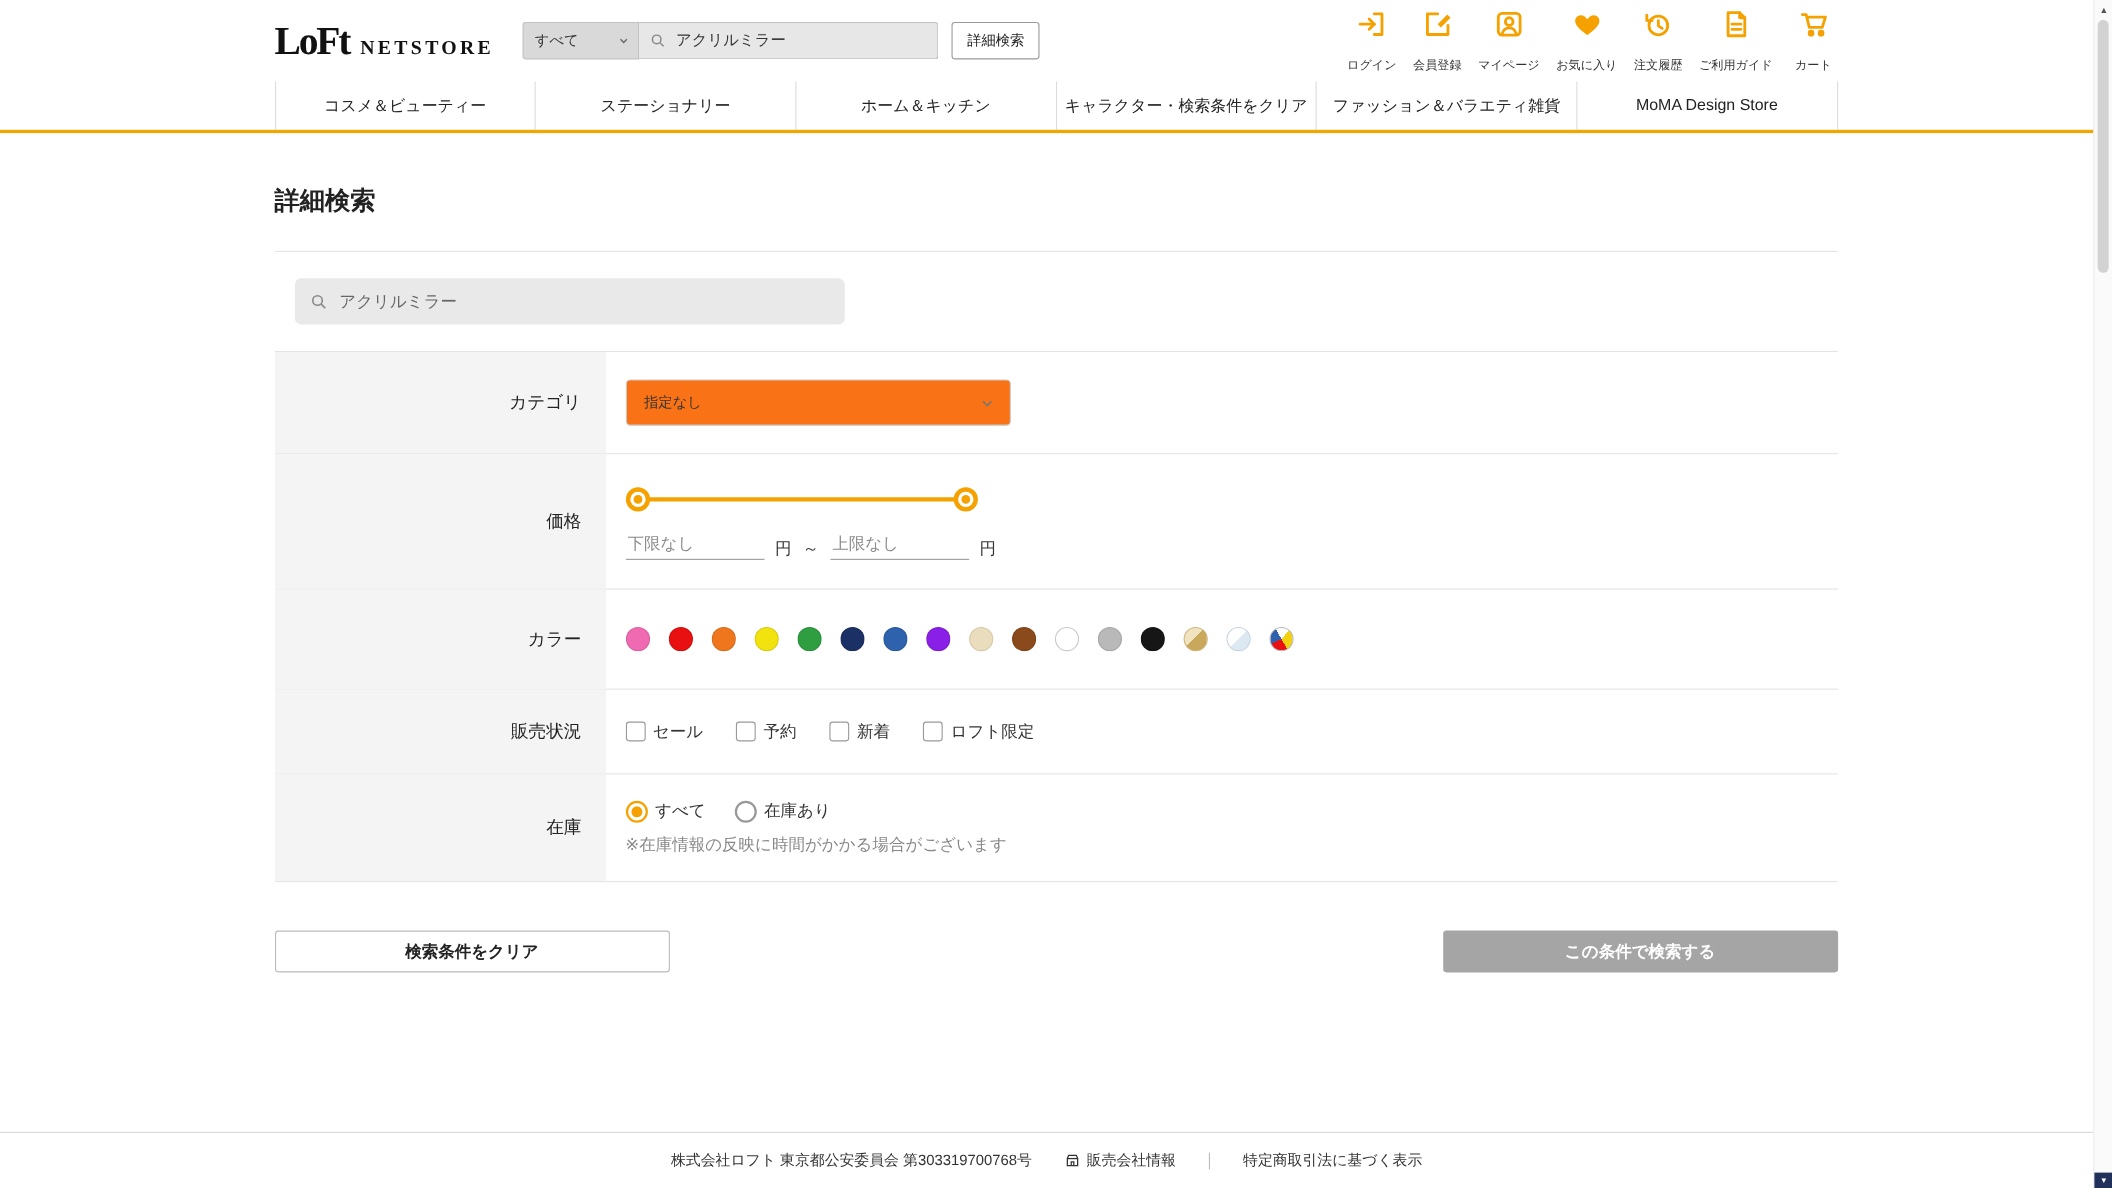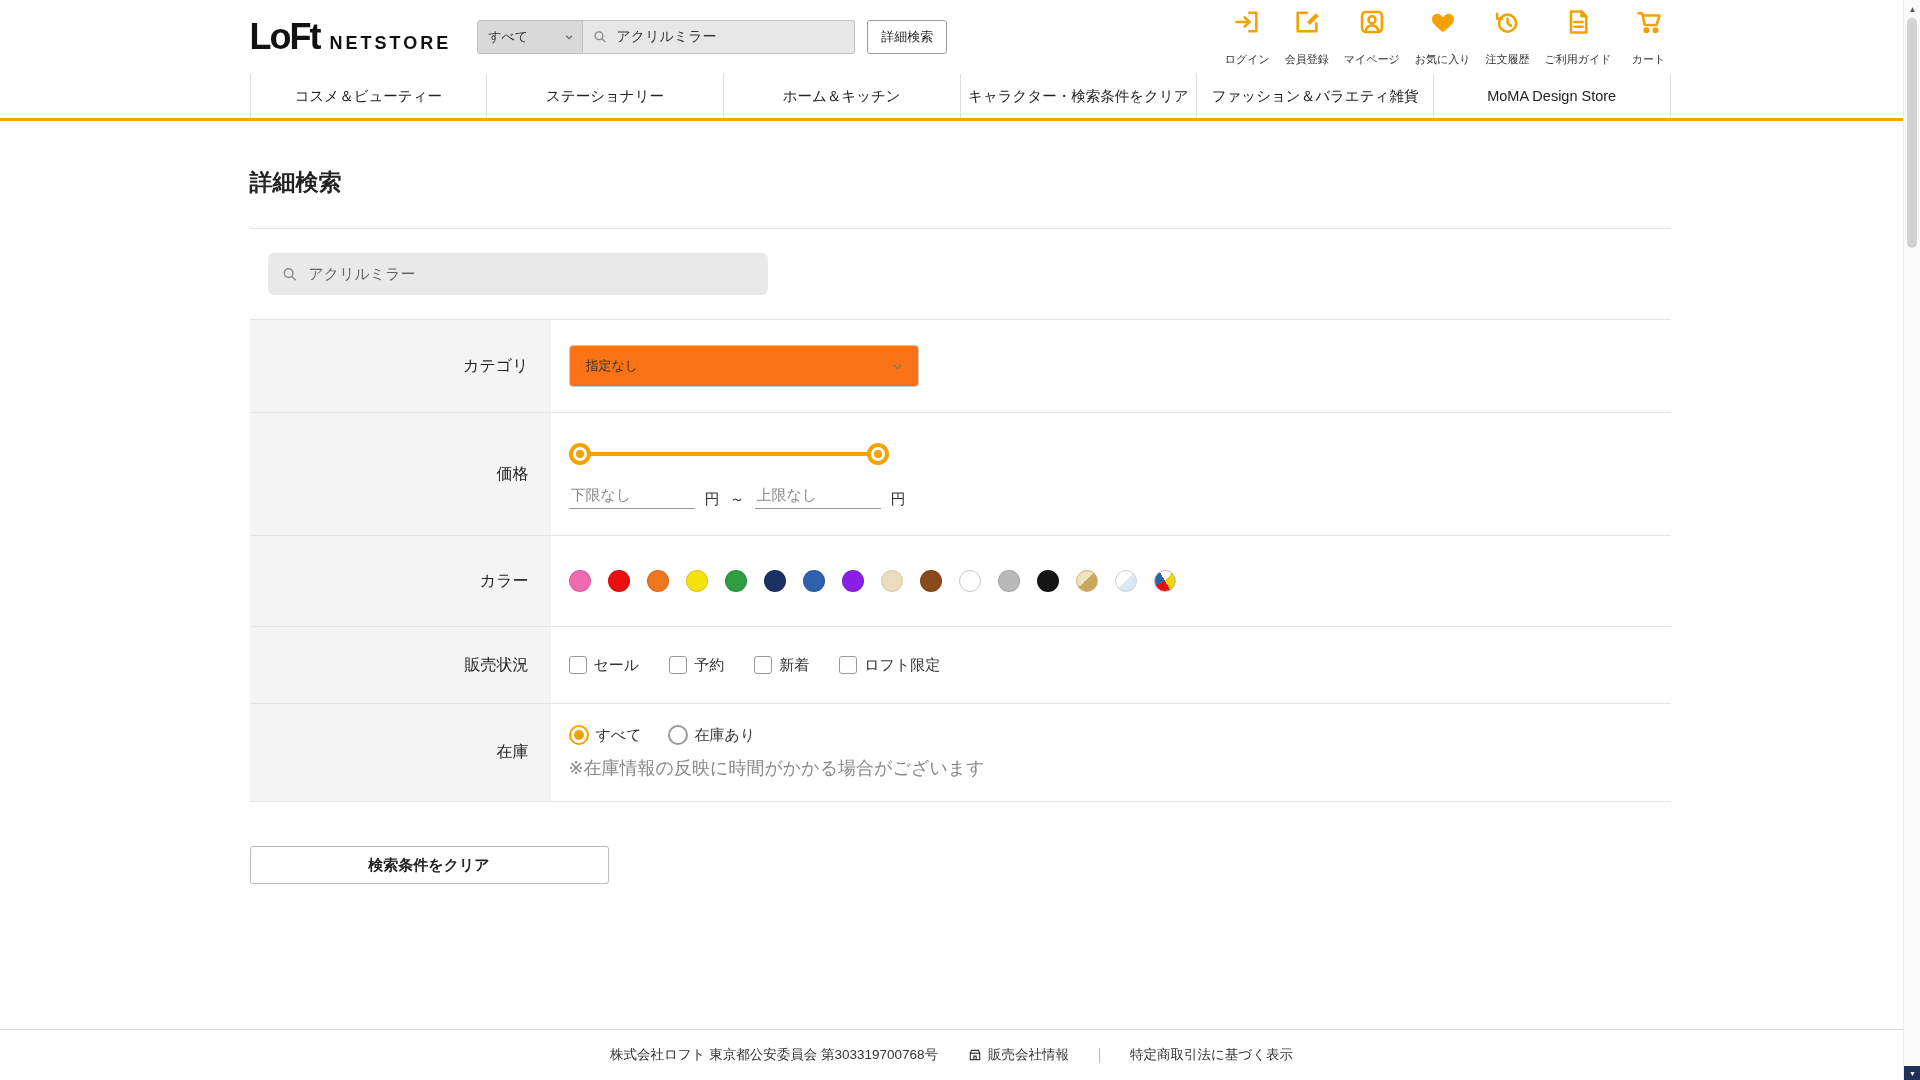--- a/index.html
+++ b/index.html
@@ -1,21 +1,21 @@
 <!DOCTYPE html>
 <html><head>
 <meta charset="utf-8">
 <style>
   html,body{margin:0;padding:0;width:1920px;height:1080px;background:#fff;
     font-family:"Liberation Sans","DejaVu Sans",sans-serif;overflow:hidden;}
   .viewport{position:relative;width:1920px;height:1080px;background:#fff;}
   .container{width:1421px;margin:0 auto;}
 
   
-  header{height:74px;background:#fff;}
+  header{height:74px;background:#fff;font-family:Liberation Serif, serif;}
   .header-inner{display:flex;align-items:center;height:74px;}
   .logo{display:flex;align-items:baseline;cursor:pointer;}
   .logo-main{font-size:36px;font-weight:800;letter-spacing:-2px;color:#111;font-style:normal;}
   .logo-sub{font-size:18px;font-weight:700;letter-spacing:3px;color:#111;margin-left:10px;}
   .search-group{display:flex;align-items:center;margin-left:26px;}
   .search-cat{width:106px;height:34px;background:#d9d9d9;border:1px solid #c2c2c2;border-radius:3px 0 0 3px;
     display:flex;align-items:center;justify-content:space-between;padding:0 8px 0 10px;box-sizing:border-box;
     font-size:13px;color:#333;cursor:pointer;}
   .search-box{width:272px;height:34px;background:#e7e7e7;border:1px solid #c2c2c2;border-left:none;border-radius:0 3px 3px 0;
     display:flex;align-items:center;padding:0 10px;box-sizing:border-box;gap:7px;}
@@ -79,21 +79,21 @@
 
   .check-row{display:flex;align-items:center;gap:30px;}
   .check-opt{display:flex;align-items:center;gap:7px;cursor:pointer;font-size:15px;color:#333;}
   .checkbox{width:18px;height:18px;background:#fff;border:1.5px solid #999;border-radius:3px;box-sizing:border-box;}
 
   .radio-row{display:flex;align-items:center;gap:26px;}
   .radio-opt{display:flex;align-items:center;gap:7px;cursor:pointer;font-size:15px;color:#333;}
   .radio{position:relative;width:20px;height:20px;border-radius:50%;background:#fff;border:2px solid #999;box-sizing:border-box;}
   .radio.checked{border-color:#f5a200;}
   .radio.checked::after{content:"";position:absolute;left:3px;top:3px;width:10px;height:10px;border-radius:50%;background:#f5a200;}
-  .stock-note{margin-top:11px;font-size:18px;color:#888;}
+  .stock-note{margin-top:11px;font-size:15px;color:#888;}
 
   .btn-row{margin-top:44px;display:flex;justify-content:space-between;gap:31px;}
   .btn{width:359px;height:38px;border-radius:3px;font-size:15px;font-weight:700;cursor:pointer;
     display:flex;align-items:center;justify-content:center;font-family:inherit;box-sizing:border-box;}
   .btn-clear{background:#fff;border:1px solid #bbb;color:#222;}
   .btn-search{background:#a5a5a5;border:none;color:#fff;}
 
   
   footer{position:absolute;left:0;right:17px;bottom:0;height:50px;border-top:1px solid #d9d9d9;background:#fff;}
   .footer-inner{height:100%;display:flex;align-items:center;justify-content:center;gap:30px;font-size:13.5px;color:#333;}
@@ -316,20 +316,21 @@
             </div>
           </div>
           <div class="stock-note">※在庫情報の反映に時間がかかる場合がございます</div>
         </div>
       </div>
 
     </div>
 
     <div class="btn-row">
       <button class="btn btn-clear">検索条件をクリア</button>
+      <button class="btn btn-search">この条件で検索する</button>
     </div>
   </main>
 
   <footer>
     <div class="footer-inner">
       <span>株式会社ロフト 東京都公安委員会 第303319700768号</span>
       <span class="footer-link">
         <svg width="14" height="14" viewBox="0 0 24 24" fill="none" stroke="#333" stroke-width="2">
             <rect x="4" y="9" width="16" height="11"></rect>
             <path d="M4 9l2-5h12l2 5"></path>

